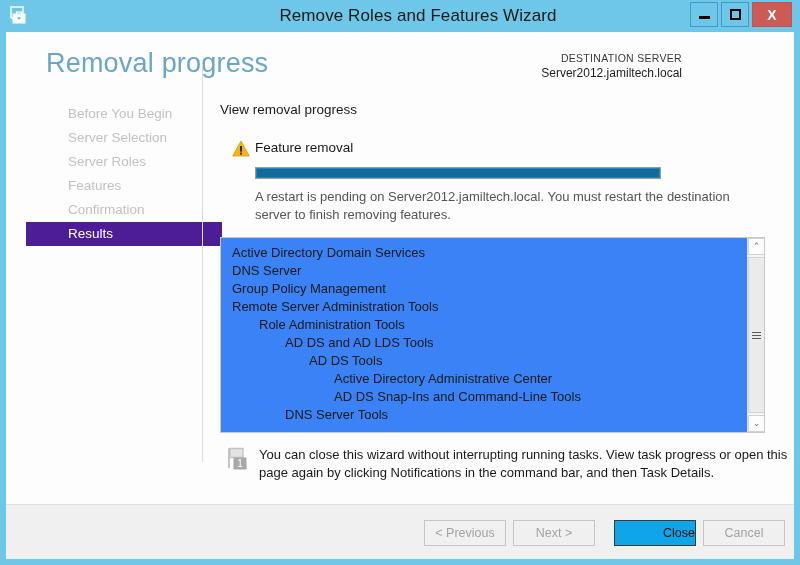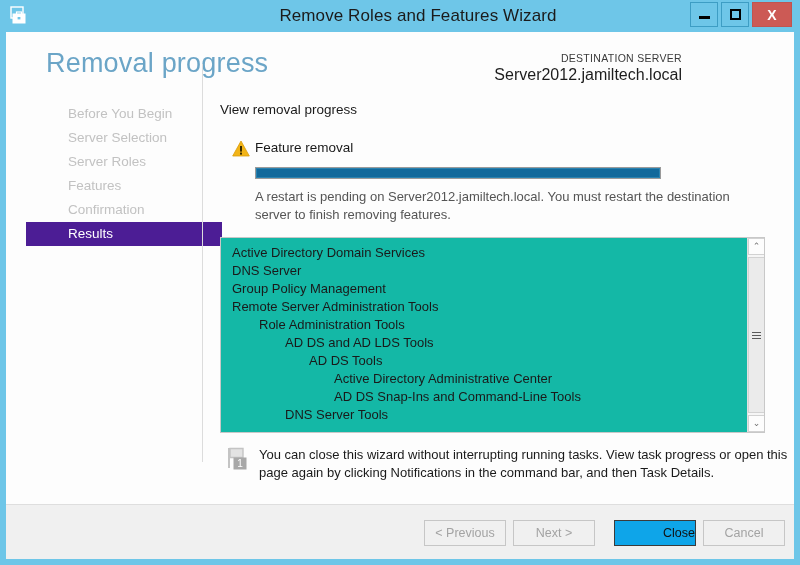--- a/index.html
+++ b/index.html
@@ -122,21 +122,21 @@
     right: 24px;
     top: 20px;
     text-align: right;
   }
   #dest-label {
     font-size: 10.5px;
     color: #3a3a3a;
     letter-spacing: 0.3px;
   }
   #dest-value {
-    font-size: 16px;
+    font-size: 12px;
     color: #1d1d1d;
     margin-top: 2px;
   }
 
   
   #sidebar {
     position: absolute;
     left: 0;
     top: 70px;
     width: 196px;
@@ -221,21 +221,21 @@
   }
 
   
   #listbox {
     position: relative;
     margin-top: 13px;
     width: 545px;
     height: 196px;
     box-sizing: border-box;
     border: 1px solid #c8c8c8;
-    background: #14b8a6;
+    background: #3b82f6;
     overflow: hidden;
   }
   #list-items {
     position: absolute;
     left: 0; top: 0;
     right: 17px;
     padding-top: 6px;
   }
   .list-row {
     height: 18px;

